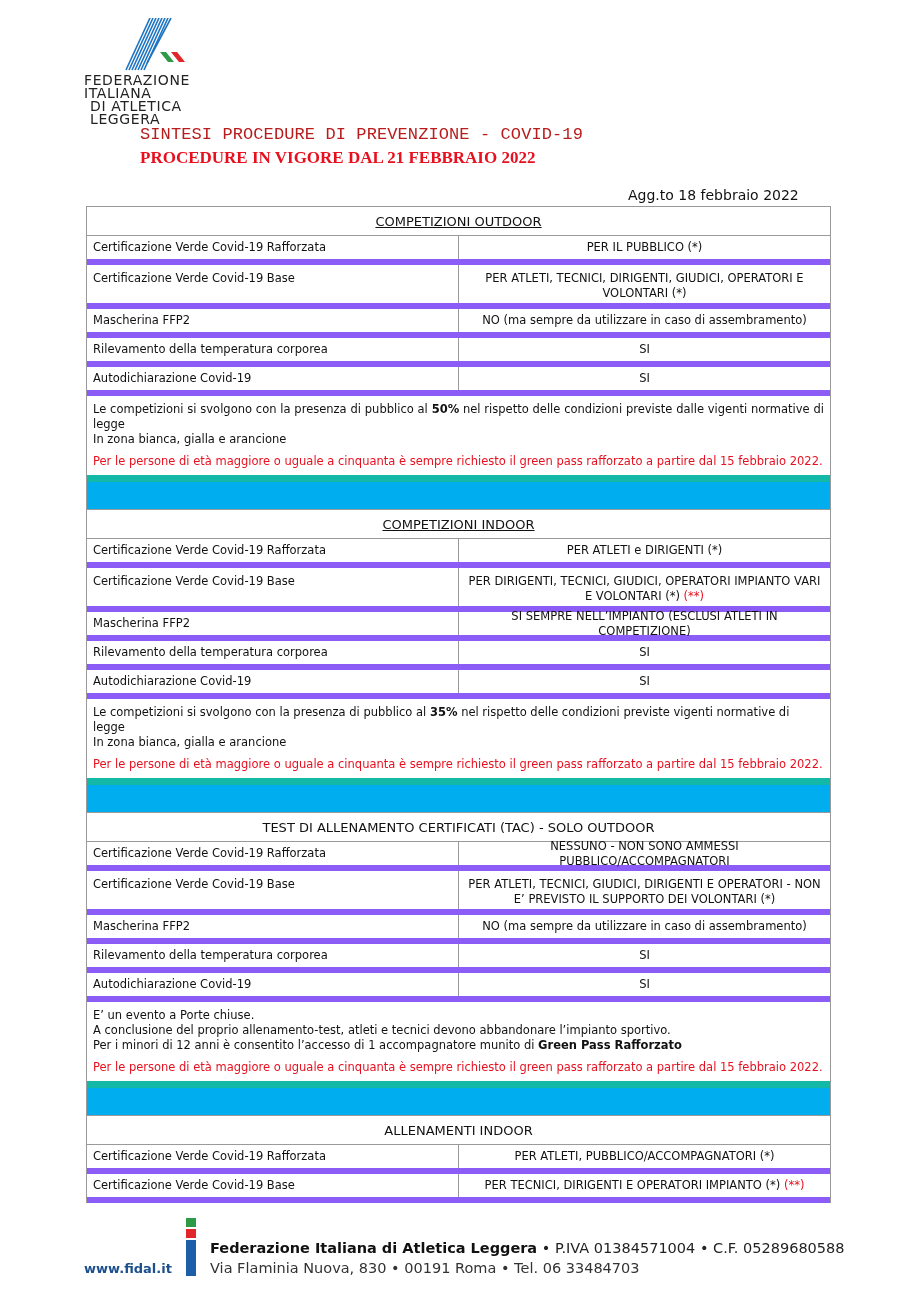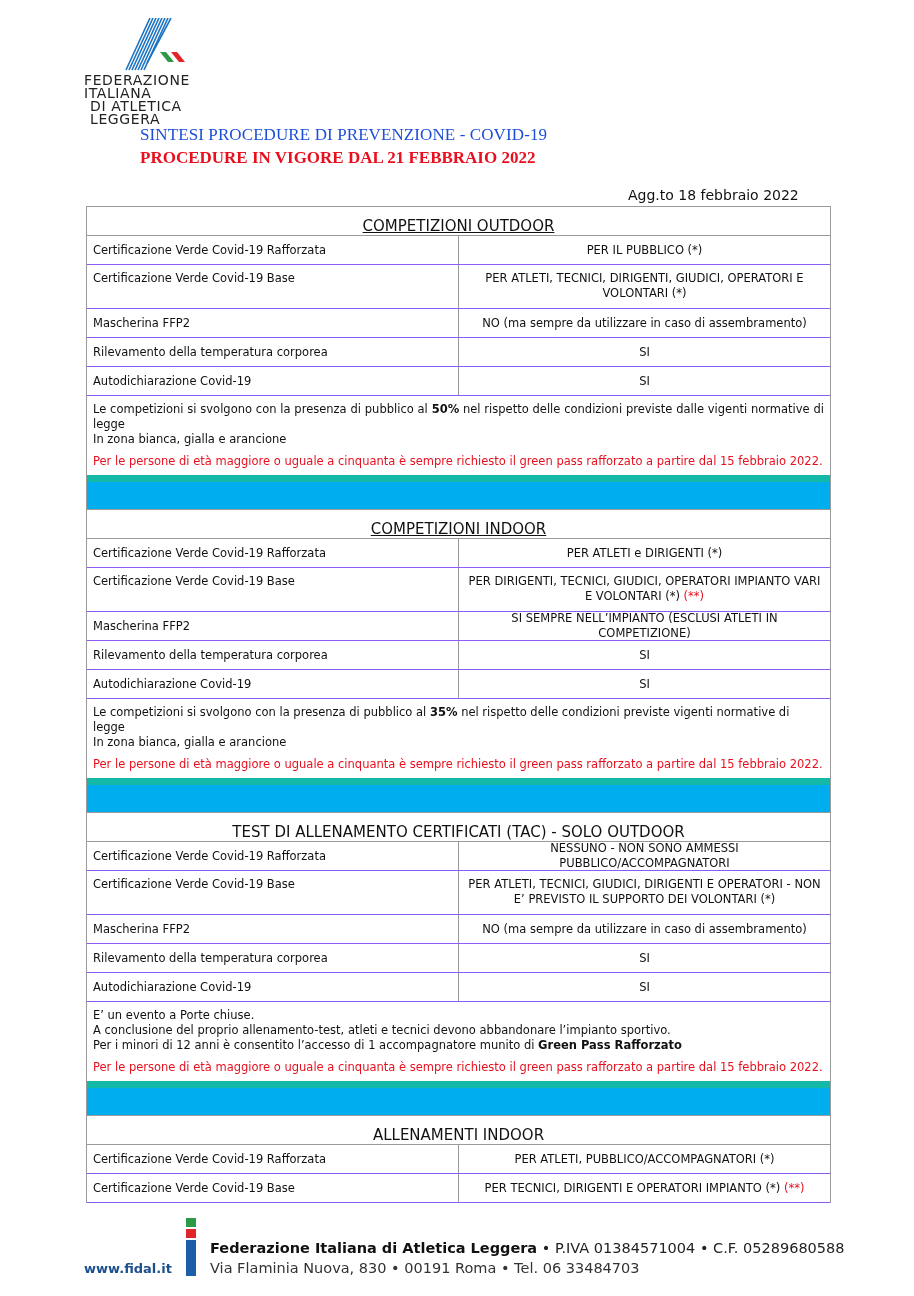--- a/index.html
+++ b/index.html
@@ -4,33 +4,33 @@
 <style>
   * { box-sizing: border-box; margin: 0; padding: 0; }
   html, body { width: 914px; height: 1296px; background: #ffffff; overflow: hidden; }
   body { position: relative; font-family: "DejaVu Sans", sans-serif; color: #111; }
 
   .logo { position: absolute; left: 84px; top: 18px; width: 150px; height: 82px; }
   .logo svg { position: absolute; left: 40px; top: 0; }
   .logo-text { position: absolute; left: 0; top: 56px; font-family: "DejaVu Sans", sans-serif; font-size: 14px; letter-spacing: 0.6px; line-height: 13px; color: #222; }
   .logo-text div:nth-child(2) { padding-left: 6px; }
 
-  .title { position: absolute; left: 140px; top: 125px; font-size: 17px; font-family: Liberation Serif, serif; color: #1d4ed8; letter-spacing: 0.1px; }
+  .title { position: absolute; left: 140px; top: 125px; font-size: 17px; font-family: Liberation Mono, monospace; color: #b91c1c; letter-spacing: 0.1px; }
   .subtitle { position: absolute; left: 140px; top: 148px; font-size: 17px; font-family: "Liberation Serif", serif; font-weight: bold; color: #e8101f; }
   .updated { position: absolute; left: 628px; top: 187px; font-size: 14px; color: #111; }
 
   .tbl { position: absolute; left: 86px; top: 206px; width: 745px; border: 1px solid #9a9a9a; border-bottom: none; }
-  .row { display: flex; border-bottom: 1px solid #8b5cf6; font-size: 11.5px; line-height: 15px; }
+  .row { display: flex; border-bottom: 6px solid #8b5cf6; font-size: 11.5px; line-height: 15px; }
   .row .c1 { width: 372px; padding: 6px 6px; border-right: 1px solid #9a9a9a; display: flex; align-items: flex-start; }
   .row .c2 { flex: 1; padding: 6px 8px; text-align: center; }
   .row.single { height: 29px; }
   .row.single .c1, .row.single .c2 { align-items: center; }
   .row.single .c2 { display: flex; justify-content: center; align-items: center; }
   .row.double { height: 44px; }
-  .head { border-bottom: 1px solid #9a9a9a; height: 29px; display: flex; justify-content: center; align-items: flex-end; font-size: 15px; }
+  .head { border-bottom: 1px solid #9a9a9a; height: 29px; display: flex; justify-content: center; align-items: center; font-size: 13px; }
   .head.u span { text-decoration: underline; }
   .note { border-bottom: 7px solid #14b8a6; padding: 6px 6px; font-size: 11.5px; line-height: 15px; text-align: justify; }
   .note .red { color: #e8101f; margin-top: 7px; }
   .blue { background: #00aeef; height: 28px; border-bottom: 1px solid #9a9a9a; }
   .red-inline { color: #e8101f; }
 
   .footer { position: absolute; left: 84px; top: 1218px; width: 720px; height: 60px; }
   .footer .url { position: absolute; left: 0; top: 43px; font-size: 13px; font-weight: bold; color: #1c4f8d; }
   .footer .bar { position: absolute; left: 102px; }
   .footer .line1 { position: absolute; left: 126px; top: 22px; font-size: 14.5px; color: #222; white-space: nowrap; }

